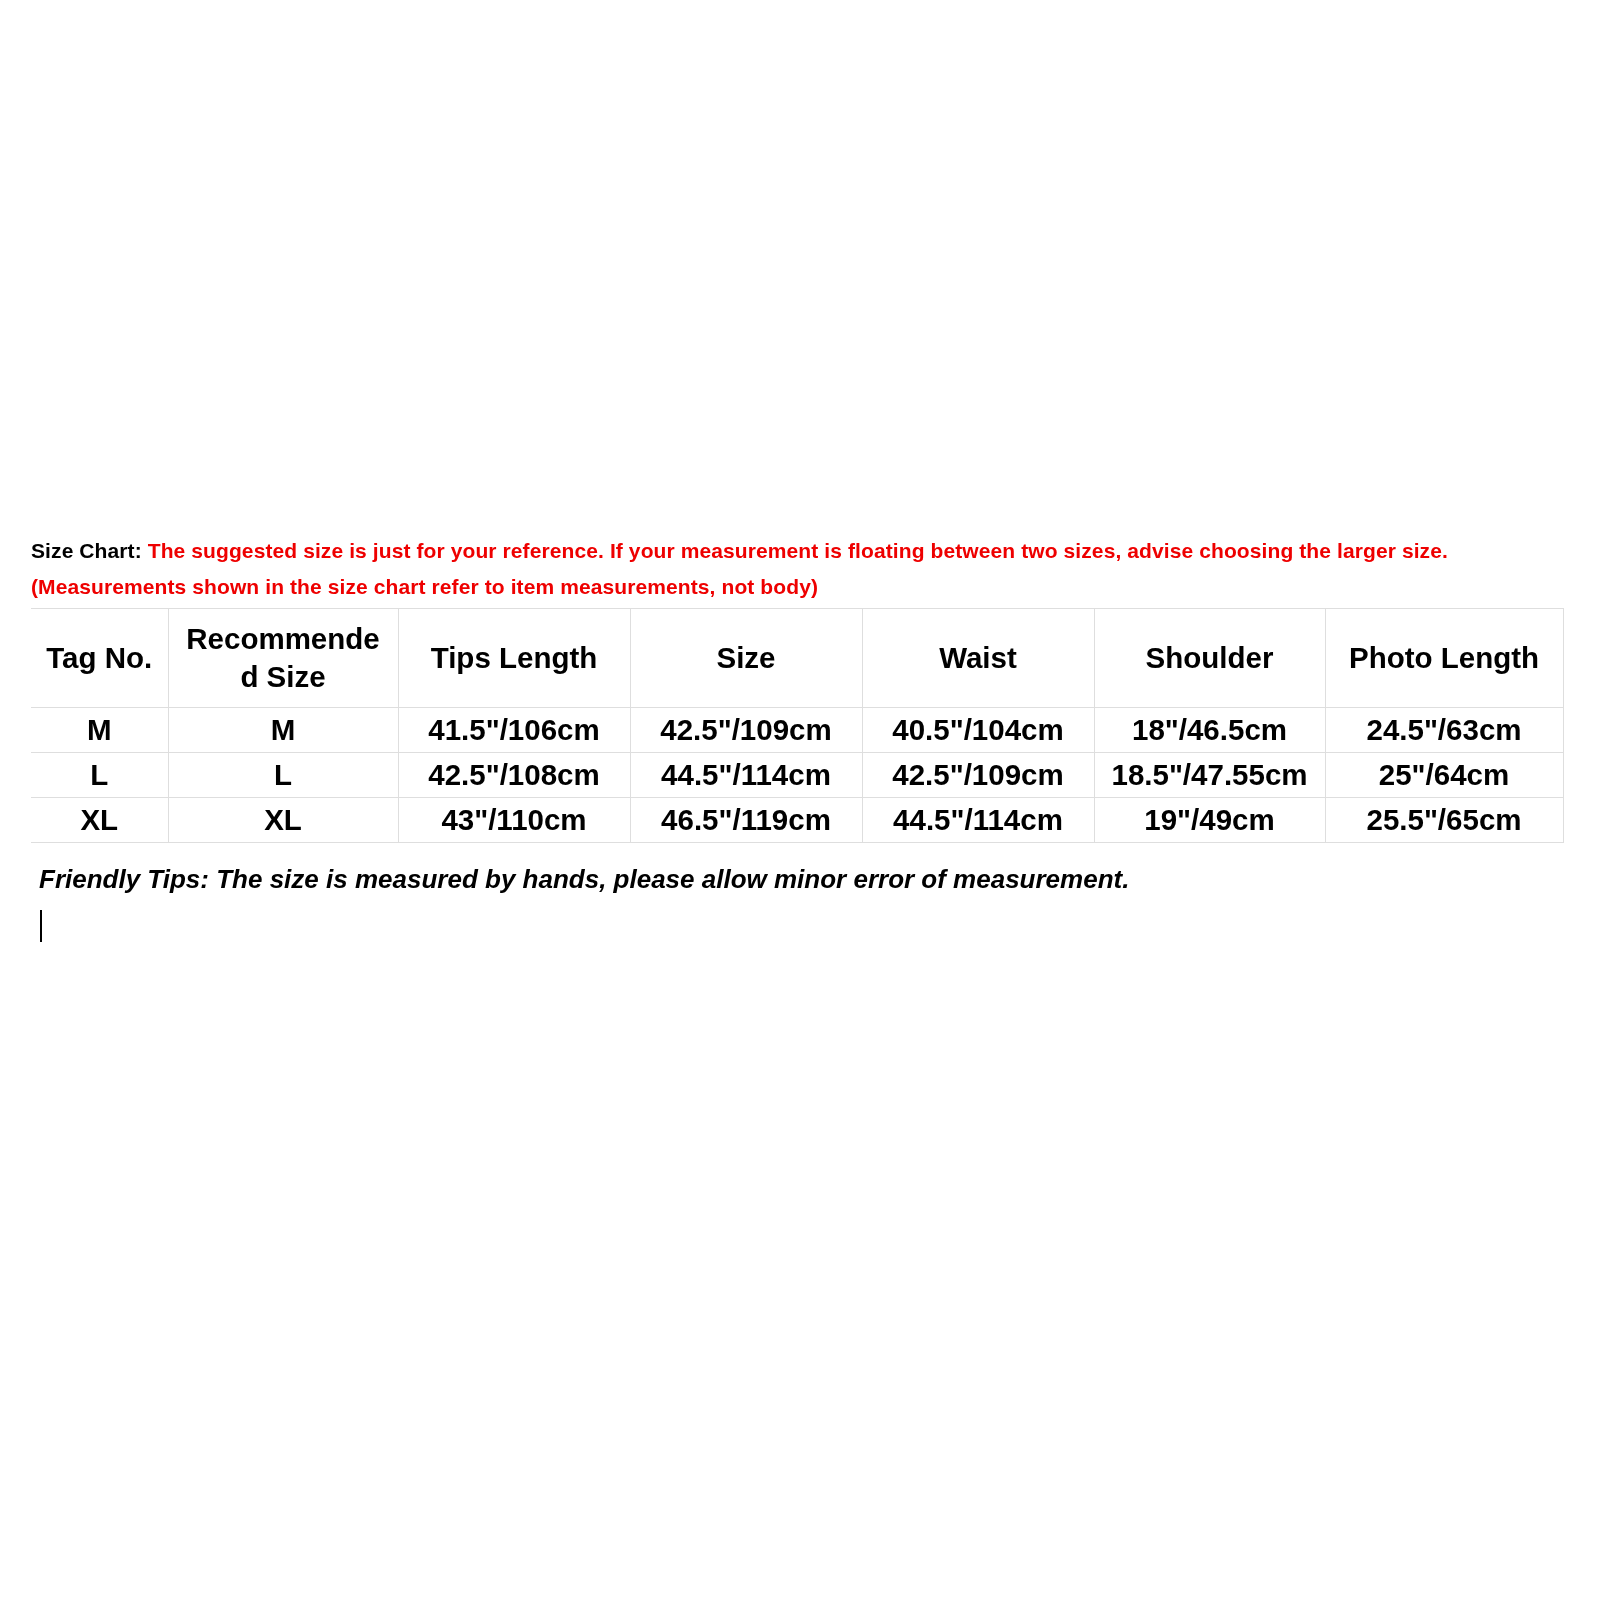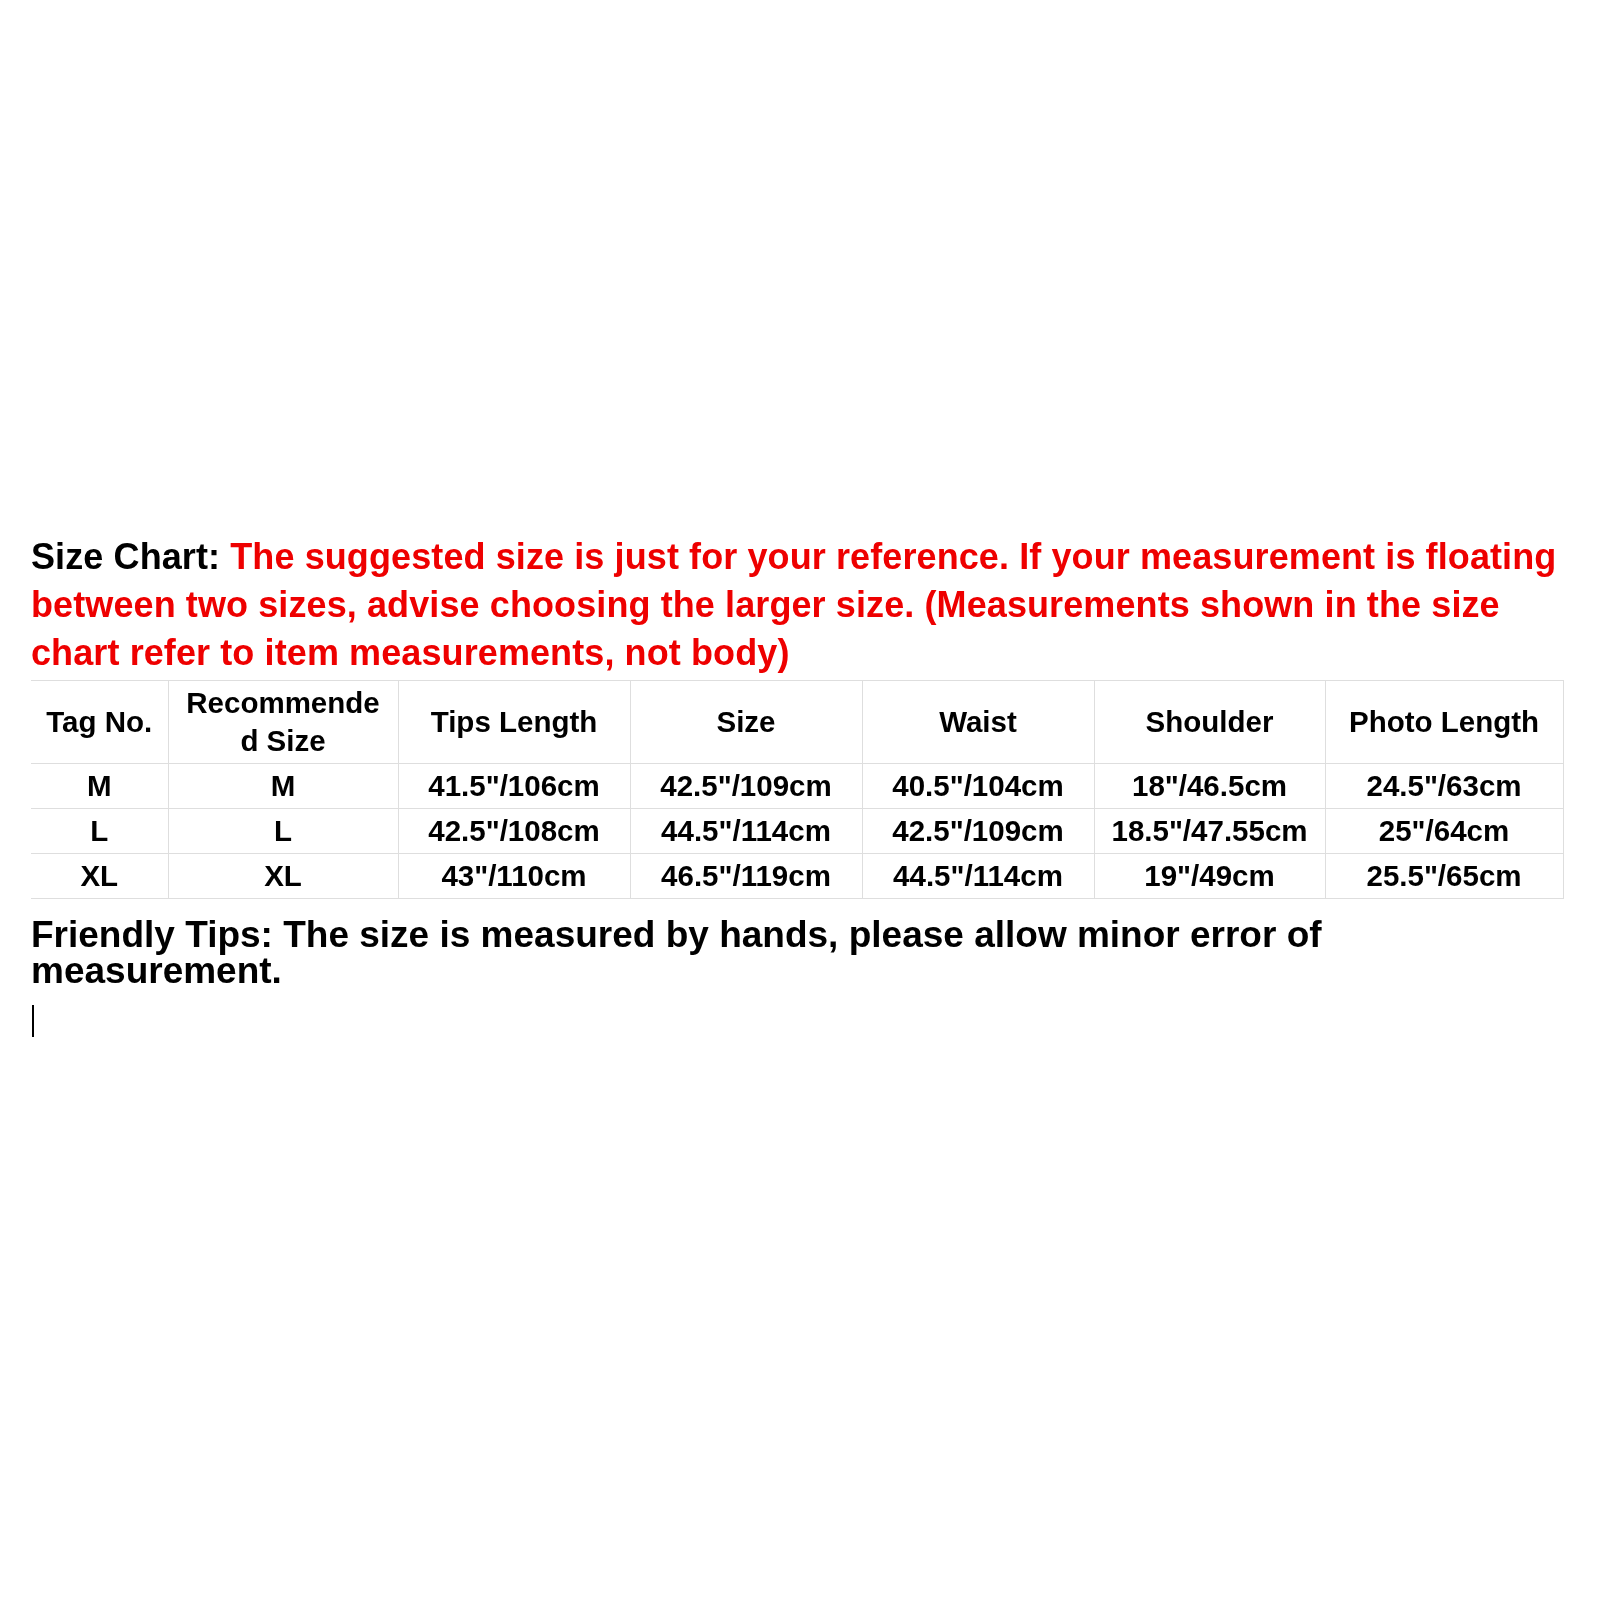--- a/index.html
+++ b/index.html
@@ -1,31 +1,31 @@
 <!DOCTYPE html>
 <html><head>
 <meta charset="utf-8">
 <style>
   html, body { margin: 0; padding: 0; background: #ffffff; }
   body { width: 1600px; height: 1600px; position: relative; overflow: hidden;
          font-family: "Liberation Sans", sans-serif; color: #000; }
   .doc { position: absolute; left: 31px; top: 533px; width: 1540px; }
-  .intro { font-size: 36px; font-weight: bold; line-height: 48px; margin: 0; letter-spacing: 0.1px; }
+  .intro { font-size: 21px; font-weight: bold; line-height: 36px; margin: 0; letter-spacing: 0.1px; }
   .intro .lead { color: #000; }
   .intro .warn { color: #ee0000; }
   table.size { border-collapse: collapse; margin-top: 3px; width: 1532px; table-layout: fixed; }
   table.size th, table.size td { border: 1.5px solid #dedede; text-align: center; vertical-align: middle;
          font-weight: bold; font-size: 29.5px; padding: 0 4px; }
   table.size tr:first-child th { border-top: 1.5px solid #dedede; }
   table.size th:first-child, table.size td:first-child { border-left: none; }
-  table.size thead tr { height: 83px; }
+  table.size thead tr { height: 99px; }
   table.size thead th { line-height: 38px; }
   table.size tbody tr { height: 45px; }
   table.size tbody td { line-height: 40px; }
-  .tips { font-size: 37px; font-weight: bold; line-height: 36px; margin: 0; }
+  .tips { font-size: 26px; font-weight: bold; line-height: 36px; margin: 8px; font-style: italic; }
   .tips.first { margin-top: 18px; }
   .tips.second { margin-top: 12px; }
   .caret { display: inline-block; width: 1.5px; height: 32px; background: #000; vertical-align: -6px; margin-left: 1px; }
 </style>
 </head>
 <body>
 
 <div class="doc">
   <p class="intro">
     <span class="lead">Size Chart:</span>

